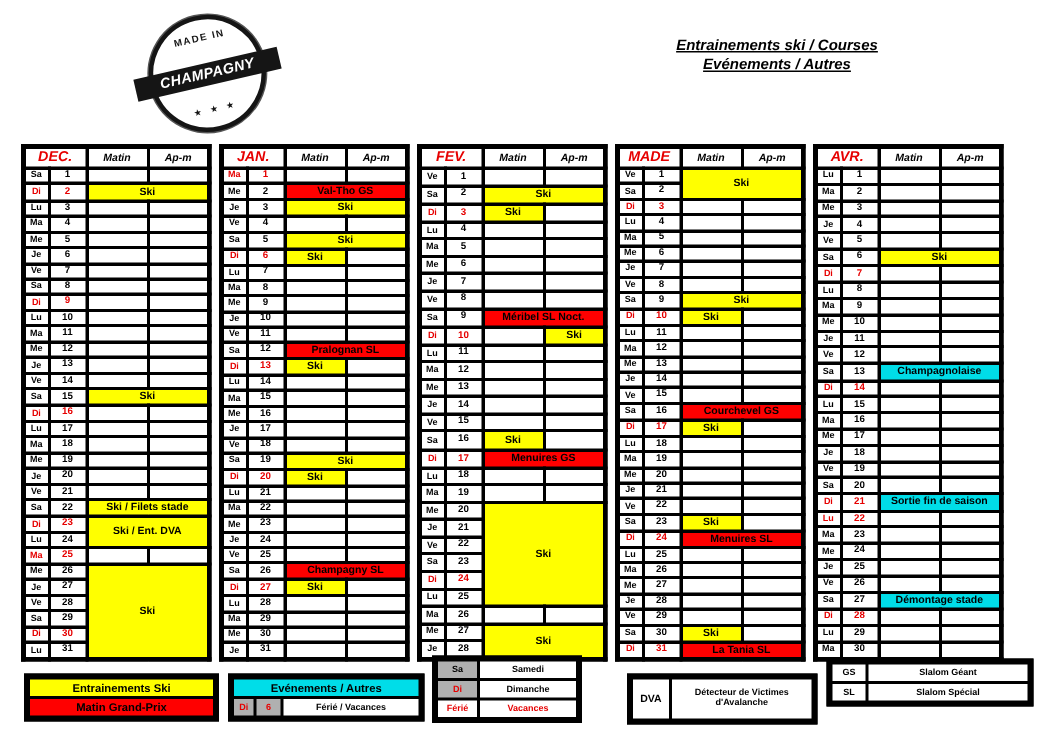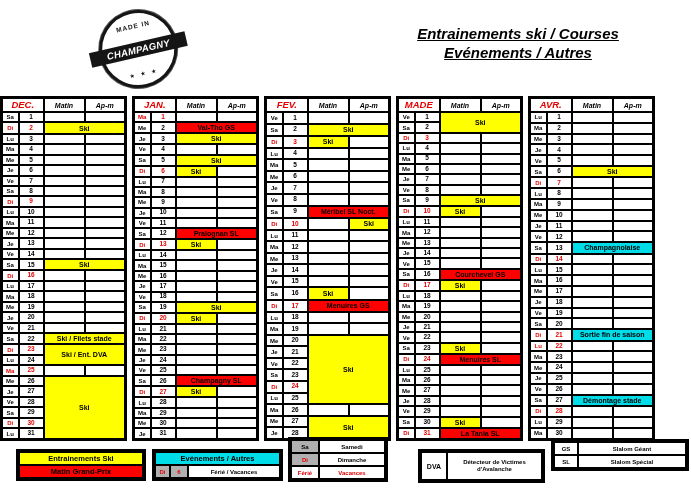--- a/index.html
+++ b/index.html
@@ -2,31 +2,31 @@
 <html><head>
 <meta charset="utf-8">
 <style>
   html,body{margin:0;padding:0;}
   body{width:691px;height:488px;background:#ffffff;font-family:"Liberation Sans",sans-serif;position:relative;overflow:hidden;}
   .page{position:absolute;inset:0;}
 
   
   .titleblock{position:absolute;left:345px;top:16px;width:346px;text-align:center;}
   .maintitle{font-size:12.5px;font-weight:bold;font-style:italic;text-decoration:underline;color:#000;letter-spacing:.2px;}
-  .subtitle{margin-top:9px;font-size:15px;font-weight:bold;font-style:italic;text-decoration:underline;color:#000;line-height:1.25;}
+  .subtitle{margin-top:9px;font-size:10px;font-weight:bold;font-style:italic;text-decoration:underline;color:#000;line-height:1.25;}
 
   
   .logo{position:absolute;left:92px;top:6px;width:92px;height:84px;transform:rotate(-13deg);}
   .logo-circle{position:relative;width:72px;height:72px;margin:4px auto 0;border:3px solid #151515;border-radius:50%;background:#fff;box-shadow:0 0 0 1px #555;}
   .logo-top{position:absolute;top:9px;left:0;right:0;text-align:center;font-size:6.5px;font-weight:bold;letter-spacing:1px;color:#151515;}
   .logo-banner{position:absolute;top:29px;left:-13px;width:98px;height:15px;background:#151515;color:#fff;font-size:9.5px;font-weight:bold;font-style:italic;text-align:center;line-height:15px;letter-spacing:.3px;}
   .logo-stars{position:absolute;bottom:8px;left:0;right:0;text-align:center;font-size:6px;color:#151515;letter-spacing:2px;}
 
   
-  #months-row{position:absolute;left:0;top:96px;display:flex;gap:5px;align-items:stretch;}
+  #months-row{position:absolute;left:14px;top:96px;display:flex;gap:5px;align-items:stretch;}
   table.month-table{border-collapse:collapse;table-layout:fixed;height:345px;background:#000;border:3px solid #000;}
   table.month-table td{border:2px solid #000;padding:0;margin:0;text-align:center;vertical-align:middle;background:#fff;font-weight:bold;line-height:1;overflow:hidden;white-space:nowrap;}
   td.mname{color:#e60000;font-style:italic;font-size:9.5px;font-weight:bold;height:12px;}
   td.chead{font-style:italic;font-size:7px;height:12px;}
   td.abbr{font-size:6px;}
   td.dnum{font-size:6.5px;}
   td.gray{background:#b0b0b0;}
   td.red{color:#e60000;}
   td.event{font-size:7px;}
   td.slot{background:#fff;}

